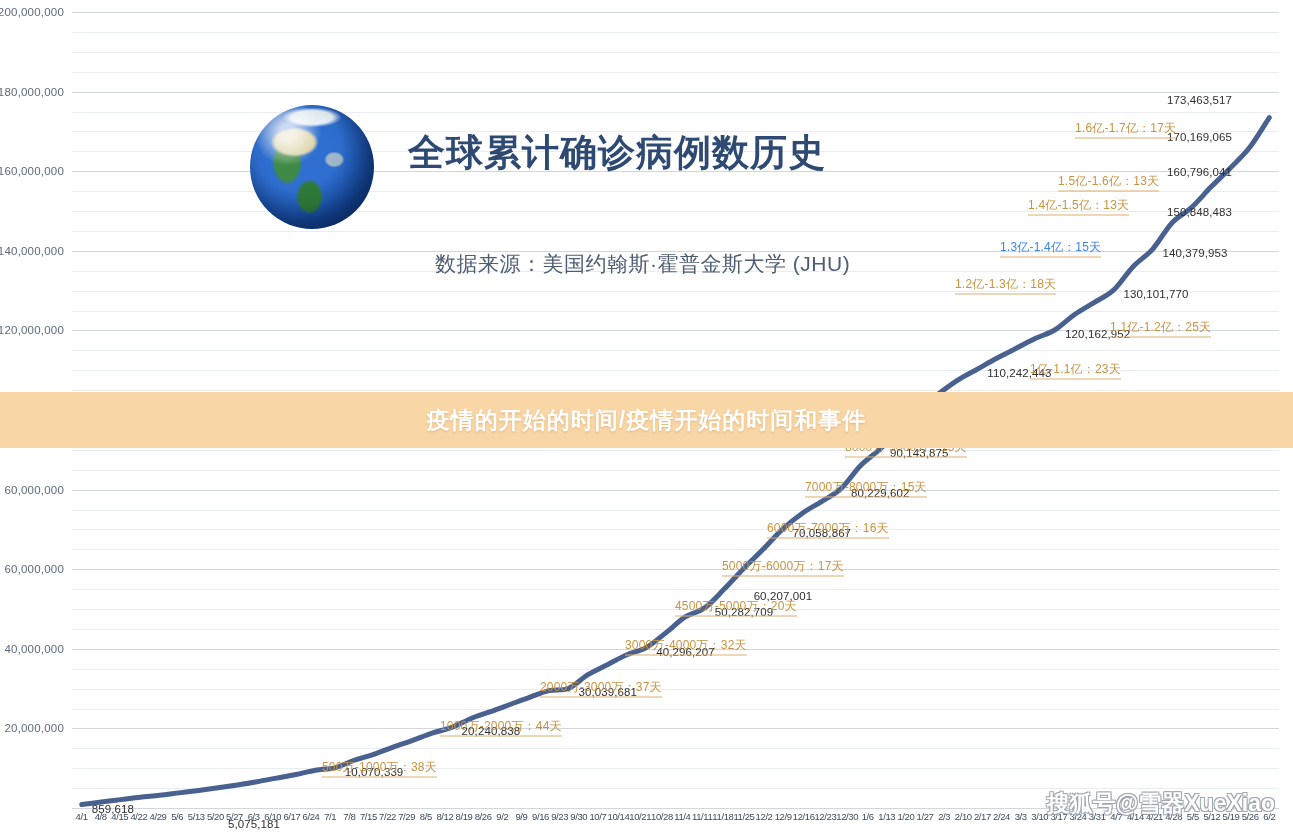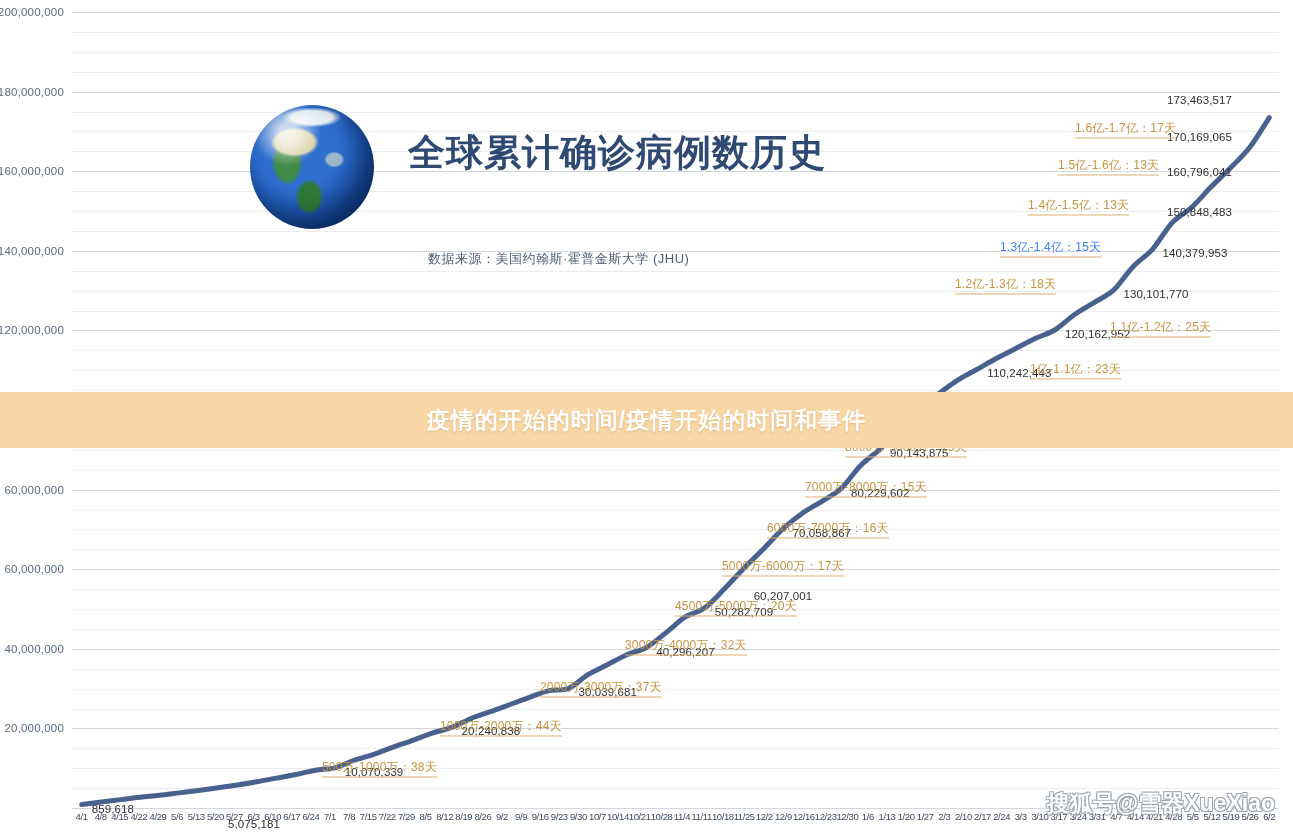--- a/index.html
+++ b/index.html
@@ -66,22 +66,22 @@
       radial-gradient(circle at 38% 34%, #2f6fd0 0 38%, #14489e 68%, #0a2f72 100%);
     box-shadow:inset -10px -12px 26px rgba(0,0,0,.35);
   }
   .chart-title {
     position:absolute; left:158px; top:28px;
     font-size:37px; font-weight:bold;
     color:#2e4a72; letter-spacing:1px;
     white-space:nowrap;
   }
   .chart-source {
-    position:absolute; left:178px; top:150px;
-    font-size:13px; color:#4e5d73;
+    position:absolute; left:185px; top:150px;
+    font-size:21px; color:#4e5d73;
     white-space:nowrap; letter-spacing:.5px;
   }
 
   
   .val-label {
     position:absolute;
     font-size:11.5px; color:#2f2f2f;
     white-space:nowrap; letter-spacing:.1px;
     transform:translateY(-50%);
   }
@@ -216,21 +216,21 @@
         <div class="ann-label" style="left: 650px; top: 555px; color: rgb(200, 147, 63);">5000万-6000万：17天</div>
         <div class="ann-label" style="left: 695px; top: 517px; color: rgb(200, 147, 63);">6000万-7000万：16天</div>
         <div class="ann-label" style="left: 733px; top: 476px; color: rgb(200, 147, 63);">7000万-8000万：15天</div>
         <div class="ann-label" style="left: 773px; top: 436px; color: rgb(200, 147, 63);">8000万-9000万：15天</div>
         <div class="ann-label" style="left: 833px; top: 397px; color: rgb(200, 147, 63);">9000万-1亿：16天</div>
         <div class="ann-label" style="left: 958px; top: 358px; color: rgb(200, 147, 63);">1亿-1.1亿：23天</div>
         <div class="ann-label" style="left: 1038px; top: 316px; color: rgb(200, 147, 63);">1.1亿-1.2亿：25天</div>
         <div class="ann-label" style="left: 883px; top: 273px; color: rgb(200, 147, 63);">1.2亿-1.3亿：18天</div>
         <div class="ann-label" style="left: 928px; top: 236px; color: #3b82f6;">1.3亿-1.4亿：15天</div>
         <div class="ann-label" style="left: 956px; top: 194px; color: rgb(200, 147, 63);">1.4亿-1.5亿：13天</div>
-        <div class="ann-label" style="left: 986px; top: 154px; color: rgb(200, 147, 63);">1.5亿-1.6亿：13天</div>
+        <div class="ann-label" style="left: 986px; top: 170px; color: rgb(200, 147, 63);">1.5亿-1.6亿：13天</div>
         <div class="ann-label" style="left: 1003px; top: 117px; color: rgb(200, 147, 63);">1.6亿-1.7亿：17天</div>
       </div>
   </div>
 
   <div class="title-block">
     <div class="globe"></div>
     <div class="chart-title">全球累计确诊病例数历史</div>
     <div class="chart-source">数据来源：美国约翰斯·霍普金斯大学 (JHU)</div>
   </div>
 
@@ -261,21 +261,21 @@
       <div class="x-tick">9/9</div>
       <div class="x-tick">9/16</div>
       <div class="x-tick">9/23</div>
       <div class="x-tick">9/30</div>
       <div class="x-tick">10/7</div>
       <div class="x-tick">10/14</div>
       <div class="x-tick">10/21</div>
       <div class="x-tick">10/28</div>
       <div class="x-tick">11/4</div>
       <div class="x-tick">11/11</div>
-      <div class="x-tick">10/18</div>
+      <div class="x-tick">11/18</div>
       <div class="x-tick">11/25</div>
       <div class="x-tick">12/2</div>
       <div class="x-tick">12/9</div>
       <div class="x-tick">12/16</div>
       <div class="x-tick">12/23</div>
       <div class="x-tick">12/30</div>
       <div class="x-tick">1/6</div>
       <div class="x-tick">1/13</div>
       <div class="x-tick">1/20</div>
       <div class="x-tick">1/27</div>

